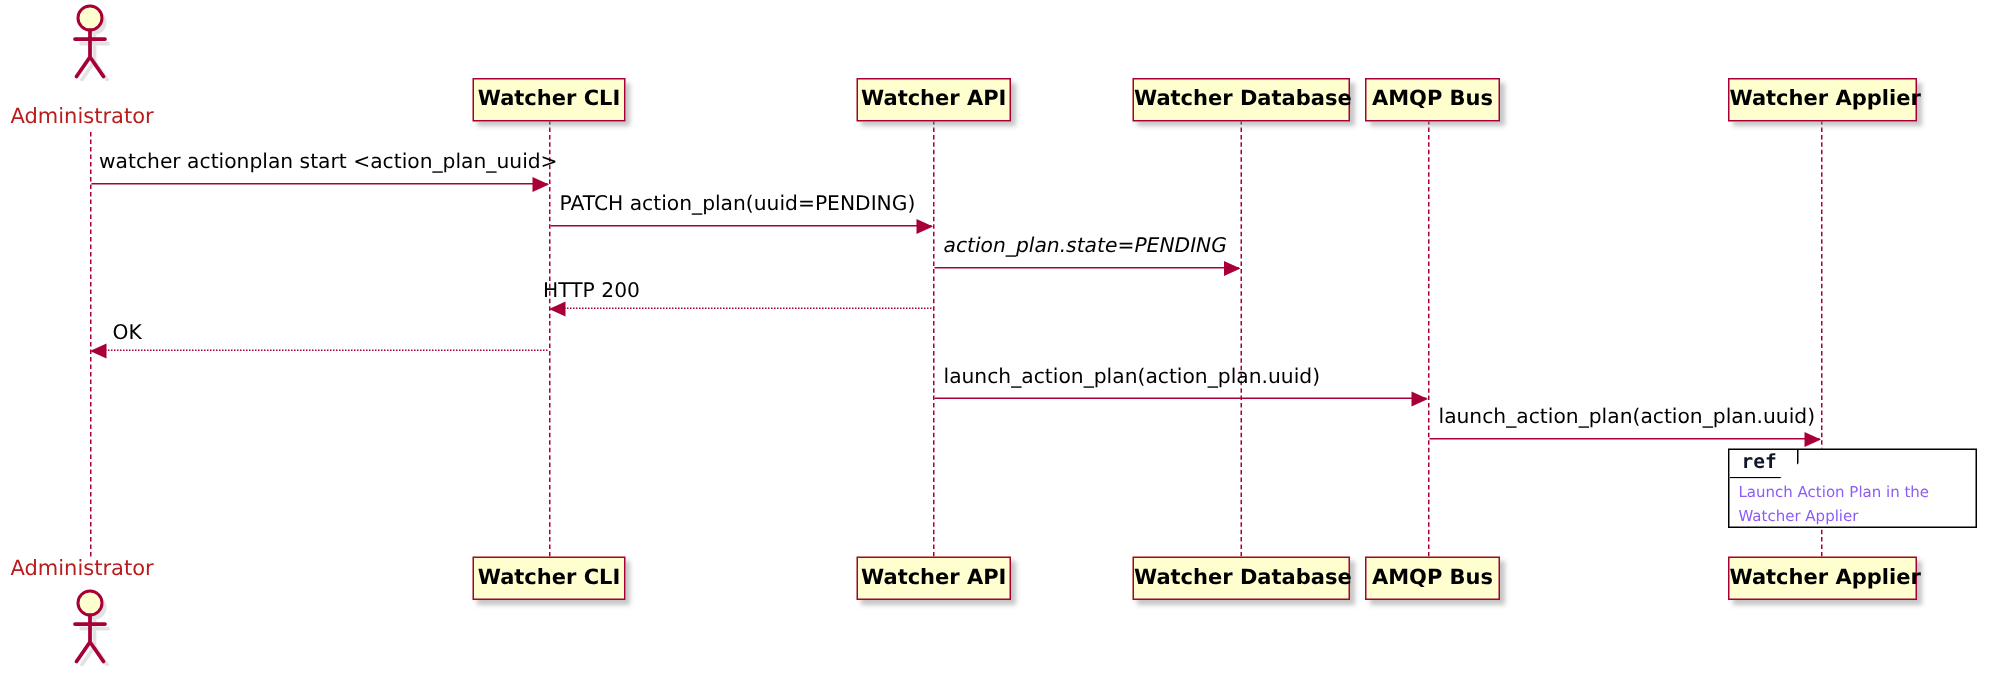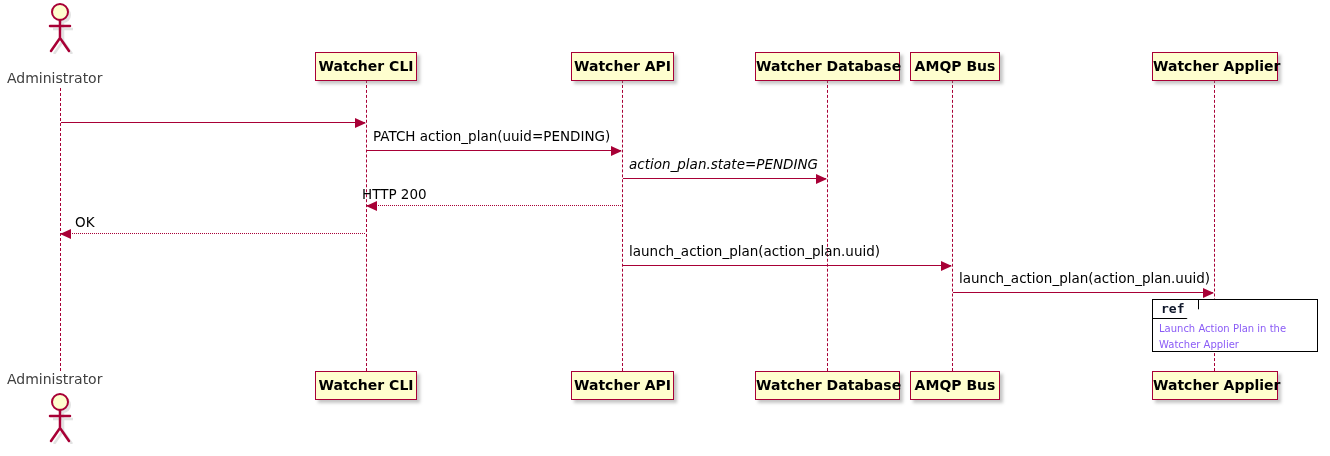--- a/index.html
+++ b/index.html
@@ -47,21 +47,21 @@
 
   
   .actor {
     position: absolute;
     width: 42px;
     height: 52px;
   }
   .actor-label {
     position: absolute;
     font-size: 14px;
-    color: #404040;
+    color: #b91c1c;
     white-space: nowrap;
   }
 
   
   .msg {
     position: absolute;
     height: 0;
     border-top: 1.5px solid #A80036;
   }
   .msg.dotted {
@@ -156,20 +156,21 @@
 
   <div class="participant" style="left:755px; top:52px; width:145px;">Watcher Database</div>
 
   <div class="participant" style="left:910px; top:52px; width:90px;">AMQP Bus</div>
 
   <div class="participant" style="left:1152px; top:52px; width:126px;">Watcher Applier</div>
 
   <div class="msg" style="left:61px; top:122px; width:304px;">
     <div class="arrowhead right"></div>
   </div>
+  <div class="msg-label" style="left:66px; top:101px;">watcher actionplan start &lt;action_plan_uuid&gt;</div>
 
   <div class="msg" style="left:367px; top:150px; width:254px;">
     <div class="arrowhead right"></div>
   </div>
   <div class="msg-label" style="left:373px; top:129px;">PATCH action_plan(uuid=PENDING)</div>
 
   <div class="msg" style="left:623px; top:178px; width:203px;">
     <div class="arrowhead right"></div>
   </div>
   <div class="msg-label" style="left:629px; top:157px;font-style:italic;">action_plan.state=PENDING</div>

